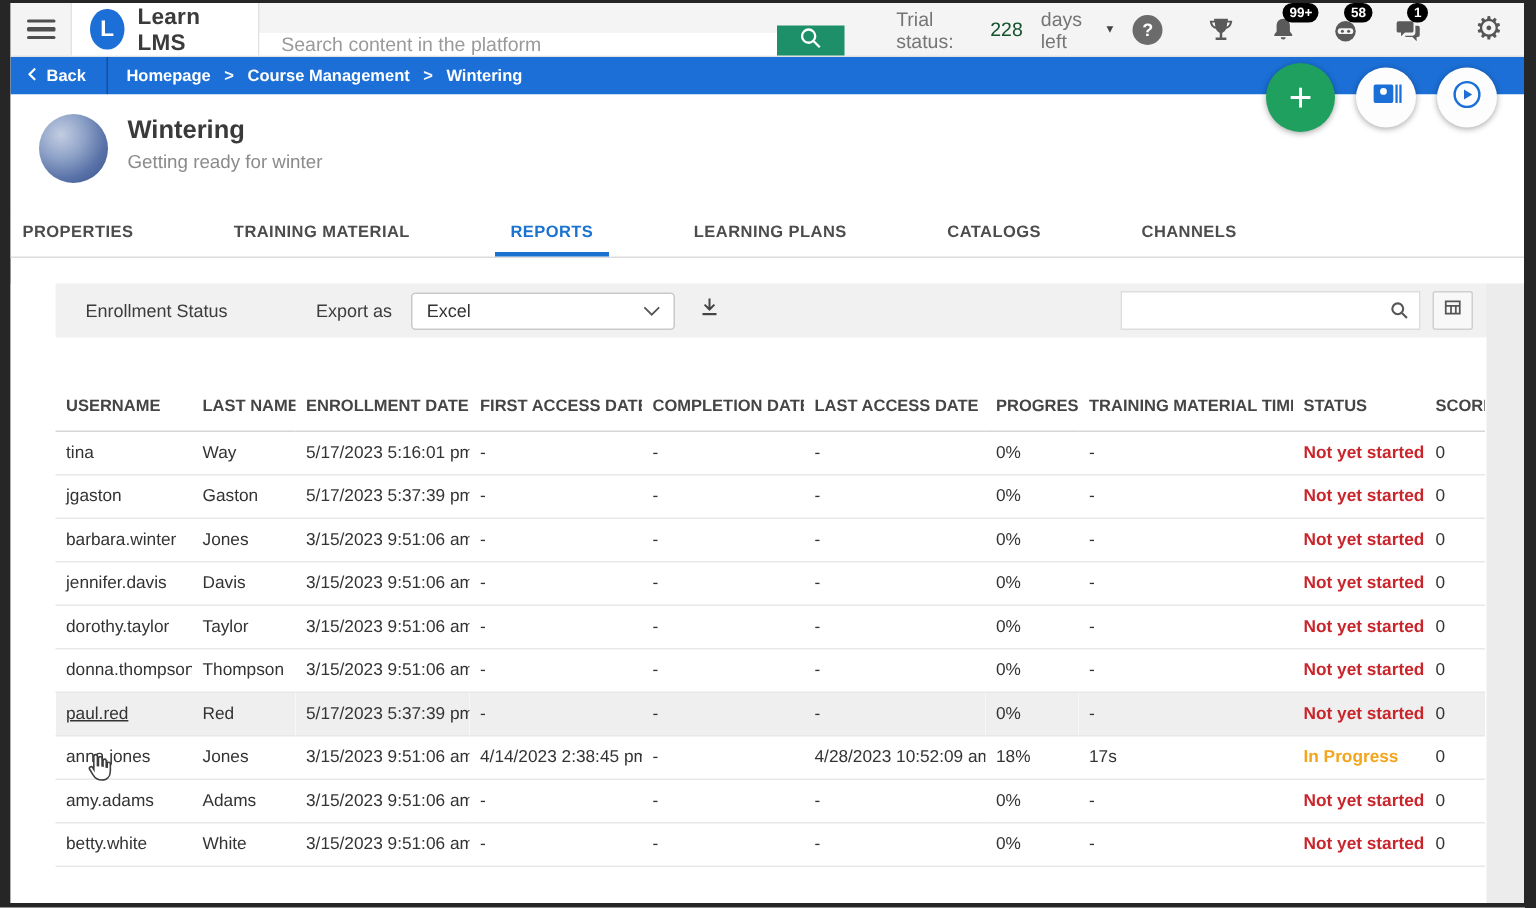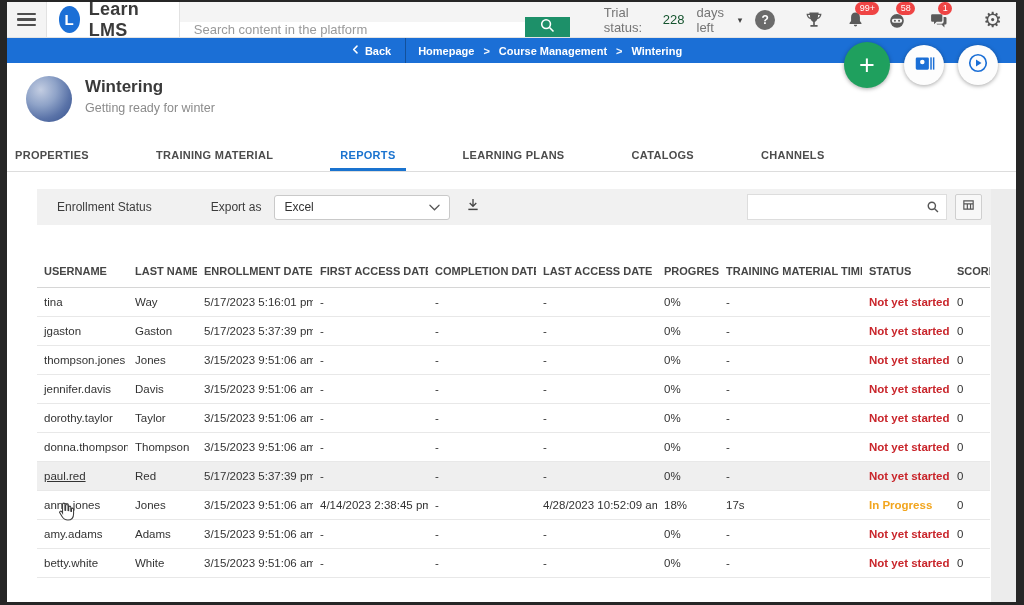--- a/index.html
+++ b/index.html
@@ -6,40 +6,40 @@
   html,body { width:1024px; height:605px; }
   body { background:#262626; font-family:"Liberation Sans","DejaVu Sans",sans-serif; position:relative; overflow:hidden; }
   .app { position:absolute; left:7px; top:2px; width:1009px; height:600px; background:#fff; overflow:hidden; }
 
   
   .topbar { height:36px; background:#f4f4f4; border-bottom:1px solid #e3e3e3; display:flex; align-items:stretch; }
   .hamburger { width:48px; display:flex; flex-direction:column; justify-content:center; align-items:center; gap:3px; cursor:pointer; }
   .hamburger i { display:block; width:19px; height:2.5px; background:#4f4f4f; border-radius:1px; }
   .logo-block { background:#fff; border-left:1px solid #e2e2e2; border-right:1px solid #e2e2e2; display:flex; align-items:center; padding:0 16px 0 12px; }
   .logo-circle { width:27px; height:27px; border-radius:50%; background:#1b6fd6; color:#fff; font-weight:bold; font-size:15px; display:flex; align-items:center; justify-content:center; }
-  .logo-text { margin-left:9px; font-size:18px; font-weight:bold; color:#3b3b3b; letter-spacing:.2px; }
+  .logo-text { margin-left:9px; font-size:15px; font-weight:bold; color:#3b3b3b; letter-spacing:.2px; }
   .top-search { display:flex; align-items:flex-end; }
   .top-search input { width:345px; border:none; outline:none; background:#fff; padding:0 14px; font-size:13px; color:#333; font-family:inherit; }
   .top-search input::placeholder { color:#9a9a9a; }
   .top-search .go { width:45px; background:#1d9069; border:none; display:flex; align-items:center; justify-content:center; cursor:pointer; }
   .trial { display:flex; align-items:center; font-size:13px; color:#757575; margin-left:34px; cursor:pointer; }
   .trial .days { color:#14532d; margin:0 12px; }
   .trial .suffix { color:#757575; }
   .trial .caret { font-size:9px; color:#444; margin-left:7px; }
   .vsep { width:1px; background:#e0e0e0; margin:0 0; }
   .top-icons { display:flex; align-items:center; margin-left:auto; }
   .help-circle { width:20px; height:20px; border-radius:50%; background:#6b6b6b; color:#fff; font-size:12px; font-weight:bold; display:flex; align-items:center; justify-content:center; cursor:pointer; }
   .icon-btn { position:relative; margin:0 11px; cursor:pointer; display:flex; align-items:center; }
   .icon-btn svg { display:block; }
-  .badge { position:absolute; top:-8px; left:9px; background:#ef4444; color:#fff; font-size:9px; font-weight:normal; border-radius:8px; padding:1.5px 4.5px; line-height:1.2; white-space:nowrap; }
+  .badge { position:absolute; top:-8px; left:9px; background:#000000; color:#fff; font-size:9px; font-weight:bold; border-radius:8px; padding:1.5px 4.5px; line-height:1.2; white-space:nowrap; }
   .gear { font-size:21px; color:#555; margin:0 14px; cursor:pointer; line-height:1; }
   .pad12 { padding:0 12px; display:flex; align-items:center; }
 
   
-  .bluebar { height:25px; background:#1b6fd6; display:flex; align-items:stretch; color:#fff; font-size:11px; font-weight:bold;justify-content:center; }
+  .bluebar { height:25px; background:#1b6fd6; display:flex; align-items:stretch; color:#fff; font-size:11px; font-weight:bold; }
   .back-btn { display:flex; align-items:center; gap:5px; padding:0 14px 0 10px; border-right:1px solid rgba(0,0,0,.28); cursor:pointer; }
   .crumbs { display:flex; align-items:center; padding-left:12px; gap:9px; }
   .crumb { cursor:pointer; }
   .crumb-sep { font-weight:bold; opacity:.95; }
 
   
   .course-head { height:76px; background:#fff; position:relative; }
   .avatar { position:absolute; left:19px; top:13px; width:46px; height:46px; border-radius:50%;
             background:radial-gradient(circle at 32% 30%, #c3cde2 0%, #8fa3c8 35%, #5a73a8 65%, #35508c 100%); }
   .course-title { position:absolute; left:78px; top:14px; font-size:17px; font-weight:bold; color:#3a3a3a; }
@@ -286,21 +286,21 @@
             <td>5/17/2023 5:37:39 pm</td>
             <td>-</td>
             <td>-</td>
             <td>-</td>
             <td>0%</td>
             <td>-</td>
             <td class="status-cell not-started">Not yet started</td>
             <td>0</td>
           </tr>
           <tr>
-            <td><span class="uname">thompson.jones</span></td>
+            <td><span class="uname">barbara.winter</span></td>
             <td>Jones</td>
             <td>3/15/2023 9:51:06 am</td>
             <td>-</td>
             <td>-</td>
             <td>-</td>
             <td>0%</td>
             <td>-</td>
             <td class="status-cell not-started">Not yet started</td>
             <td>0</td>
           </tr>

